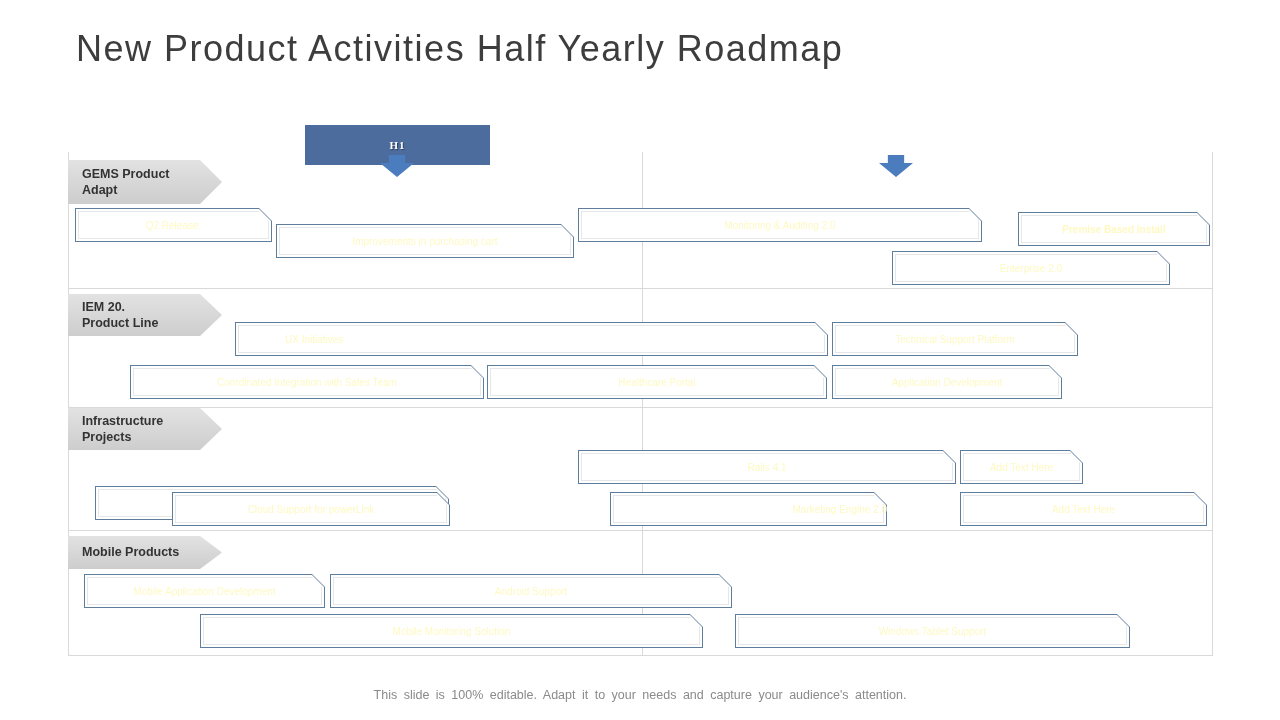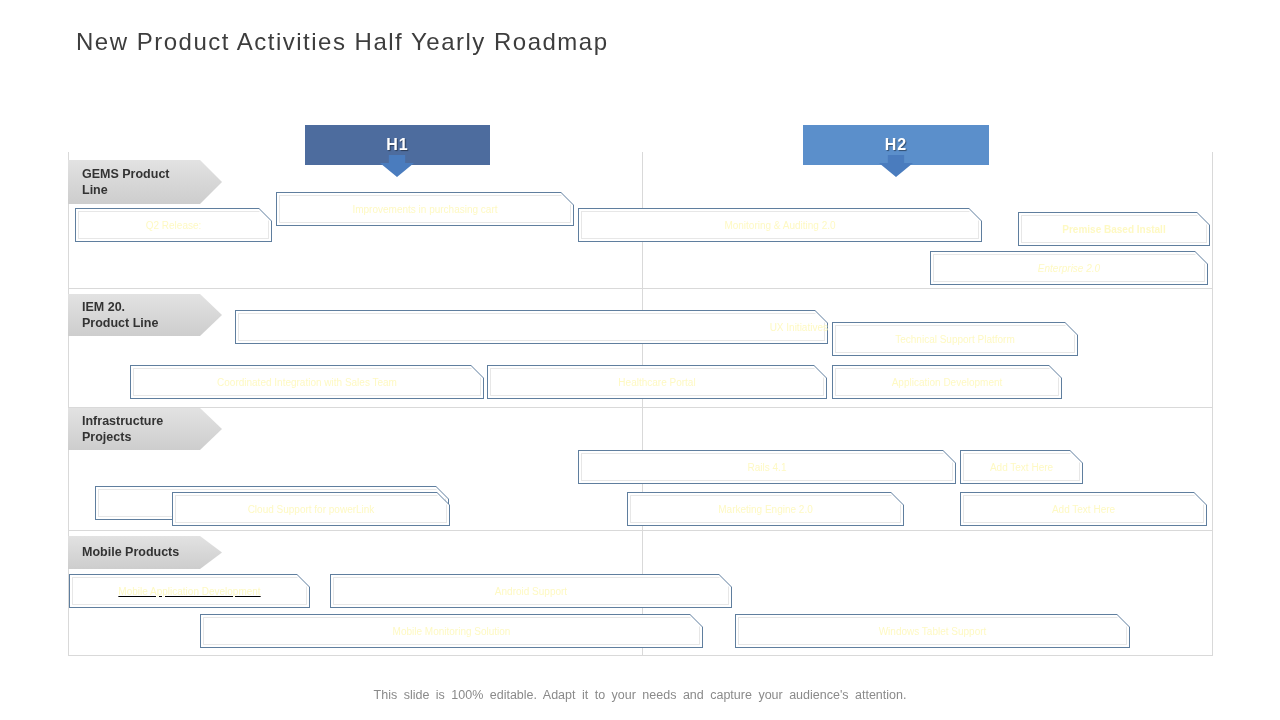--- a/index.html
+++ b/index.html
@@ -1,23 +1,23 @@
 <!DOCTYPE html>
 <html><head>
 <meta charset="utf-8">
 <style>
   html,body{margin:0;padding:0;background:#fff;}
   .slide{position:relative;width:1280px;height:720px;background:#ffffff;overflow:hidden;
          font-family:"Liberation Sans", sans-serif;}
-  .title{position:absolute;left:76px;top:28px;margin:0;font-size:24px;font-weight:400;
+  .title{position:absolute;left:76px;top:28px;margin:0;font-size:36px;font-weight:400;
          color:#3d3d3d;letter-spacing:1.5px;}
   
   .banner{position:absolute;top:125px;height:40px;display:flex;align-items:center;
-          justify-content:center;color:#fff;font-weight:bold;font-size:16px;
-          letter-spacing:1px;text-shadow:1px 1px 1px rgba(0,0,0,0.45);}
+          justify-content:center;color:#fff;font-weight:bold;font-size:11px;
+          letter-spacing:1px;text-shadow:1px 1px 1px rgba(0,0,0,0.45);font-family:Liberation Serif, serif;}
   .down-arrow{position:absolute;top:155px;width:34px;height:22px;
           clip-path:polygon(26% 0,74% 0,74% 36%,100% 36%,50% 100%,0 36%,26% 36%);
           filter:drop-shadow(0 1px 1px rgba(0,0,0,0.3));}
   
   .vline{position:absolute;top:152px;height:503px;width:1px;background:#d9d9d9;}
   .hline{position:absolute;left:68px;width:1145px;height:1px;background:#d9d9d9;}
   
   .rowlabel{position:absolute;left:68px;width:154px;box-sizing:border-box;
           padding-left:14px;display:flex;flex-direction:column;justify-content:center;
           background:linear-gradient(180deg,#e2e2e2 0%,#cdcdcd 100%);
@@ -39,65 +39,64 @@
           font-size:12.5px;color:#8a8a8a;word-spacing:3px;}
 </style>
 </head>
 <body>
 
 <div class="slide">
 
   <h1 class="title">New Product Activities Half Yearly Roadmap</h1>
 
   <div class="banner" style="left: 305px; width: 185px; background: rgb(77, 108, 158);">H1</div>
-  <div class="banner" style="left: 803px; width: 186px; background: rgb(91, 143, 203);">H2</div>
   <div class="down-arrow" style="left: 380px; background: rgb(74, 124, 190);"></div>
   <div class="down-arrow" style="left: 879px; background: rgb(74, 124, 190);"></div>
 
   <div class="vline" style="left:68px;"></div>
   <div class="vline" style="left:642px;"></div>
   <div class="vline" style="left:1212px;"></div>
   <div class="hline" style="top:288px;"></div>
   <div class="hline" style="top:407px;"></div>
   <div class="hline" style="top:530px;"></div>
   <div class="hline" style="top:655px;"></div>
 
   <div class="rowlabel" style="top:160px;height:44px;">
     <span>GEMS Product</span>
-    <span>Line</span>
+    <span>Adapt</span>
   </div>
   <div class="rowlabel" style="top:294px;height:42px;">
     <span>IEM 20.</span>
     <span>Product Line</span>
   </div>
   <div class="rowlabel" style="top:408px;height:42px;">
     <span>Infrastructure</span>
     <span>Projects</span>
   </div>
   <div class="rowlabel" style="top:536px;height:33px;">
     <span>Mobile Products</span>
   </div>
 
   <div class="bar" style="left:75px;top:208px;width:197px;">
     <span>Q2 Release:</span>
     </div>
-  <div class="bar" style="left:276px;top:192px;width:298px;">
+  <div class="bar" style="left:276px;top:224px;width:298px;">
     <span>Improvements in purchasing cart</span>
     </div>
   <div class="bar" style="left:578px;top:208px;width:404px;">
     <span>Monitoring &amp; Auditing 2.0</span>
     </div>
   <div class="bar" style="left:1018px;top:212px;width:192px;font-weight:bold;">
     <span>Premise Based Install</span>
     </div>
-  <div class="bar" style="left:930px;top:251px;width:278px;font-style:italic;">
+  <div class="bar" style="left:892px;top:251px;width:278px;">
     <span>Enterprise 2.0</span>
     </div>
 
-  <div class="bar left-text" style="left:235px;top:310px;width:593px;justify-content:flex-end;">
+  <div class="bar left-text" style="left:235px;top:322px;width:593px;">
     <span>UX Initiatives</span>
     </div>
   <div class="bar" style="left:832px;top:322px;width:246px;">
     <span>Technical Support Platform</span>
     </div>
   <div class="bar" style="left:130px;top:365px;width:354px;">
     <span>Coordinated Integration with Sales Team</span>
     </div>
   <div class="bar" style="left:487px;top:365px;width:340px;">
     <span>Healthcare Portal</span>
@@ -111,28 +110,28 @@
     </div>
   <div class="bar" style="left:578px;top:450px;width:378px;">
     <span>Rails 4.1</span>
     </div>
   <div class="bar" style="left:960px;top:450px;width:123px;">
     <span>Add Text Here</span>
     </div>
   <div class="bar" style="left:172px;top:492px;width:278px;">
     <span>Cloud Support for powerLink</span>
     </div>
-  <div class="bar" style="left:627px;top:492px;width:277px;">
+  <div class="bar" style="left:610px;top:492px;width:277px;justify-content:flex-end;">
     <span>Marketing Engine 2.0</span>
     </div>
   <div class="bar" style="left:960px;top:492px;width:247px;">
     <span>Add Text Here</span>
     </div>
 
-  <div class="bar" style="left:69px;top:574px;width:241px;text-decoration:underline;">
+  <div class="bar" style="left:84px;top:574px;width:241px;">
     <span>Mobile Application Development</span>
     </div>
   <div class="bar" style="left:330px;top:574px;width:402px;">
     <span>Android Support</span>
     </div>
   <div class="bar" style="left:200px;top:614px;width:503px;">
     <span>Mobile Monitoring Solution</span>
     </div>
   <div class="bar" style="left:735px;top:614px;width:395px;">
     <span>Windows Tablet Support</span>

